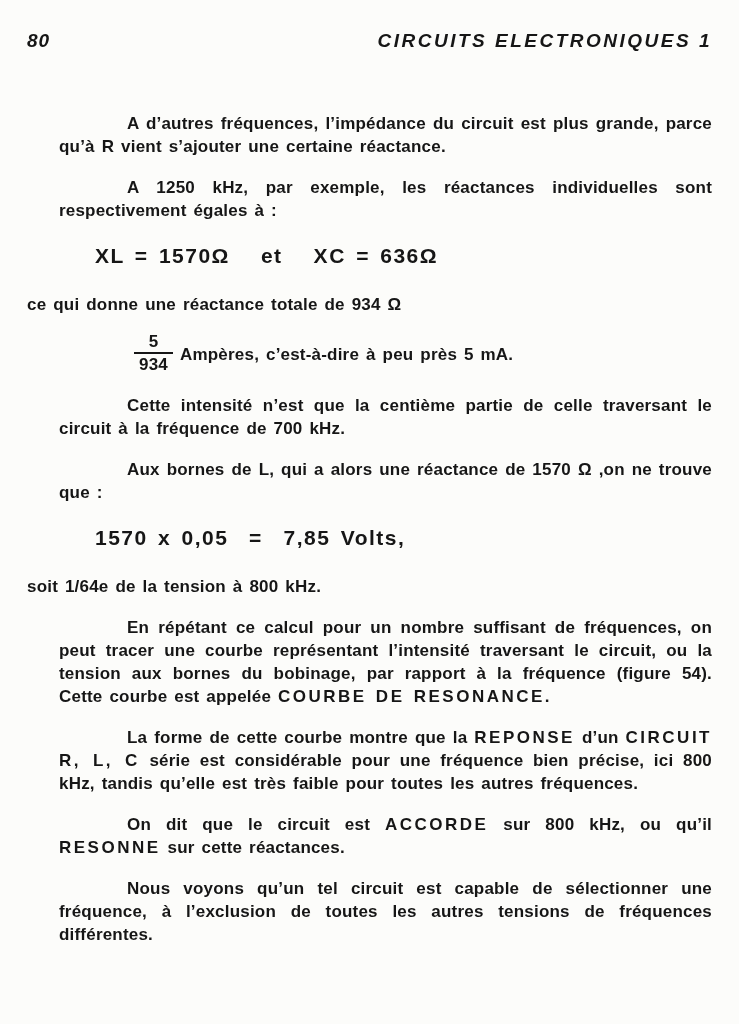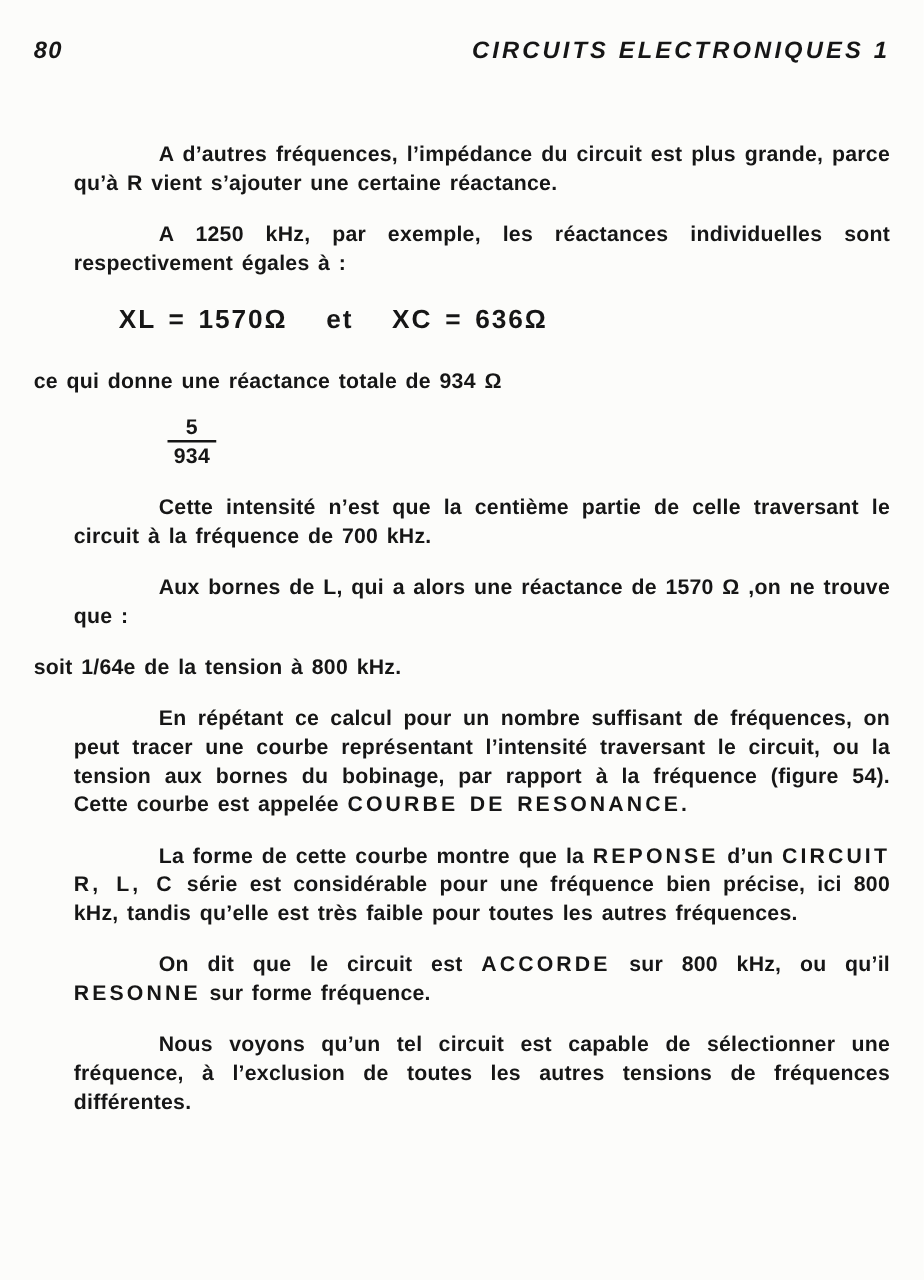--- a/index.html
+++ b/index.html
@@ -82,31 +82,32 @@
   <div class="body">
 
     <p class="ind">A d’autres fréquences, l’impédance du circuit est plus grande, parce qu’à R vient s’ajouter une certaine réactance.</p>
 
     <p class="ind">A 1250 kHz, par exemple, les réactances individuelles sont respectivement égales à :</p>
 
     <div class="formula">XL = 1570Ω   et   XC = 636Ω</div>
 
     <p class="flush">ce qui donne une réactance totale de 934 Ω</p>
 
-    <p class="ind"><span class="fraction"><span class="num">5</span><span class="den">934</span></span></p>
+    <p class="ind"><span class="fraction"><span class="num">5</span><span class="den">934</span></span><span>Ampères, c’est-à-dire à peu près 5 mA.</span></p>
 
     <p class="ind">Cette intensité n’est que la centième partie de celle traversant le circuit à la fréquence de 700 kHz.</p>
 
     <p class="ind">Aux bornes de L, qui a alors une réactance de 1570 Ω ,on ne trouve que :</p>
 
+    <div class="formula">1570 x 0,05  =  7,85 Volts,</div>
 
     <p class="flush">soit 1/64e de la tension à 800 kHz.</p>
 
     <p class="ind"><span>En répétant ce calcul pour un nombre suffisant de fréquences, on peut tracer une courbe représentant l’intensité traversant le circuit, ou la tension aux bornes du bobinage, par rapport à la fréquence (figure 54). Cette courbe est appelée </span><span class="sp">COURBE DE RESONANCE.</span></p>
 
     <p class="ind"><span>La forme de cette courbe montre que la </span><span class="sp">REPONSE</span><span> d’un </span><span class="sp">CIRCUIT R, L, C</span><span> série est considérable pour une fréquence bien précise, ici 800 kHz, tandis qu’elle est très faible pour toutes les autres fréquences.</span></p>
 
-    <p class="ind"><span>On dit que le circuit est </span><span class="sp">ACCORDE</span><span> sur 800 kHz, ou qu’il </span><span class="sp">RESONNE</span><span> sur forme fréquence.</span></p>
+    <p class="ind"><span>On dit que le circuit est </span><span class="sp">ACCORDE</span><span> sur 800 kHz, ou qu’il </span><span class="sp">RESONNE</span><span> sur cette réactances.</span></p>
 
     <p class="ind">Nous voyons qu’un tel circuit est capable de sélectionner une fréquence, à l’exclusion de toutes les autres tensions de fréquences différentes.</p>
 
   </div>
 </div>
 
 </body></html>

